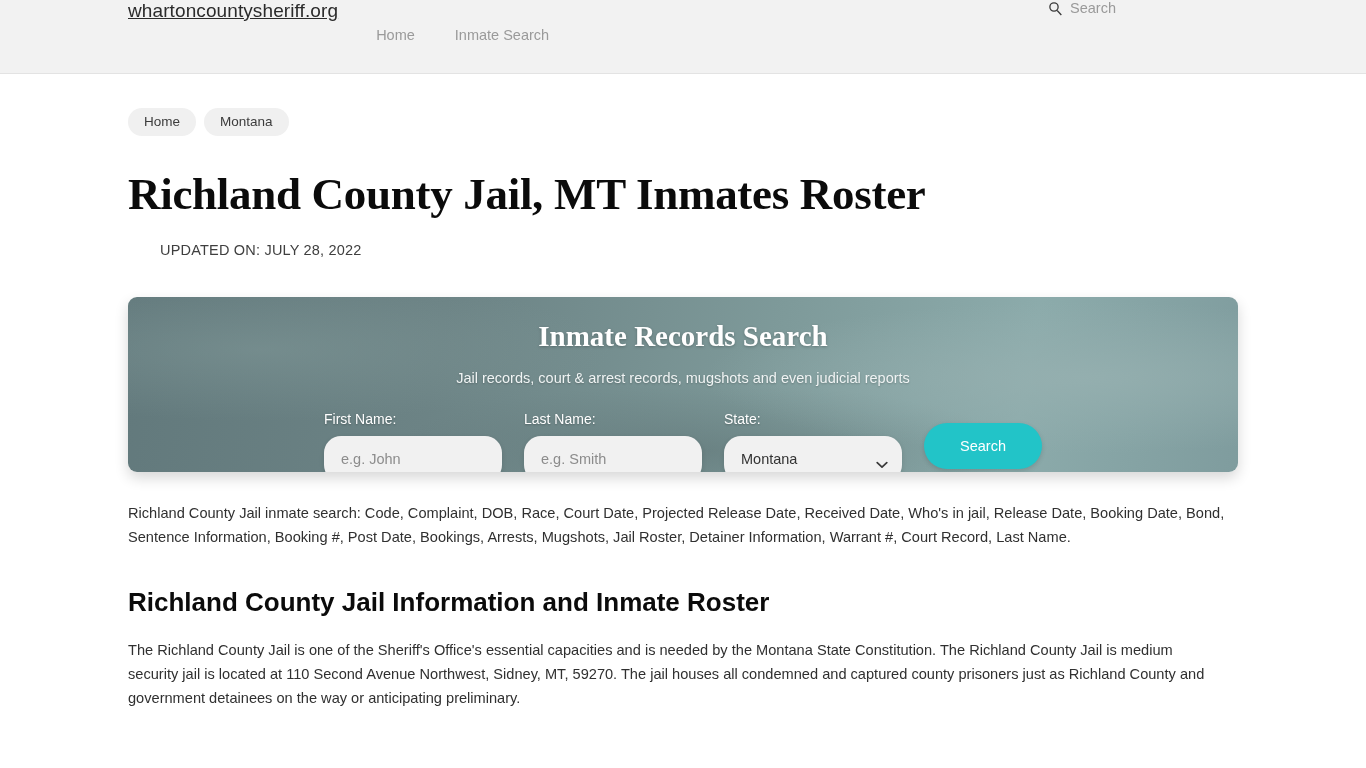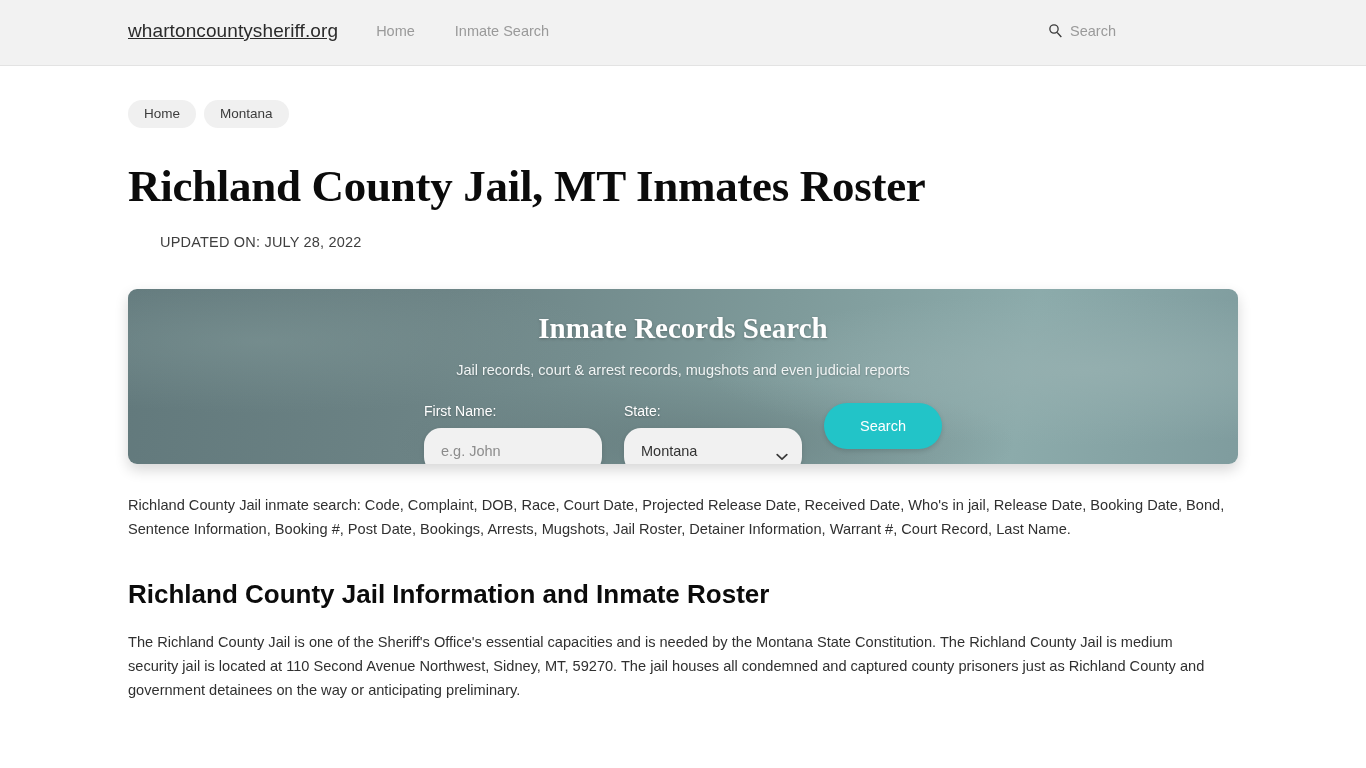--- a/index.html
+++ b/index.html
@@ -6,25 +6,24 @@
   html, body {
     margin: 0; padding: 0;
     width: 1366px; height: 768px;
     background: #ffffff;
     font-family: "Liberation Sans", sans-serif;
     overflow: hidden;
   }
 
   
   .site-header {
-    height: 66px;
+    height: 74px;
     background: #f2f2f2;
     border-bottom: 1px solid #e3e3e3;
     display: flex;
-    align-items: center;
     padding: 0 0 4px 128px;
     position: relative;
   }
   .brand {
     font-size: 19px;
     color: #2b2b2b;
     letter-spacing: .1px;
     white-space: nowrap;
   }
   .nav {
@@ -128,21 +127,21 @@
   }
   .card-sub {
     font-size: 14.5px;
     color: #f0f4f4;
     margin-top: 17px;
     text-shadow: 0 1px 2px rgba(0,0,0,.22);
   }
 
   .form-row {
     display: flex;
-    align-items: flex-start;
+    align-items: center;
     justify-content: center;
     gap: 22px;
     margin-top: 25px;
   }
   .field { text-align: left; }
   .field-label {
     display: block;
     font-size: 14px;
     color: #ffffff;
     margin-bottom: 9px;
@@ -248,20 +247,24 @@
     <div class="card-inner">
       <h2 class="card-title">Inmate Records Search</h2>
       <div class="card-sub">Jail records, court &amp; arrest records, mugshots and even judicial reports</div>
 
       <div class="form-row">
         <div class="field">
           <label class="field-label">First Name:</label>
           <input class="ctrl" type="text" placeholder="e.g. John" style="">
         </div>
 
+        <div class="field">
+          <label class="field-label">Last Name:</label>
+          <input class="ctrl" type="text" placeholder="e.g. Smith" style="">
+        </div>
 
         <div class="field">
           <label class="field-label">State:</label>
           <div class="select-wrap">
             <select class="ctrl">
               <option>Montana</option>
             </select>
             <span class="chev">
               <svg viewBox="0 0 12 8" fill="none" stroke="#3a3a3a" stroke-width="1.7" stroke-linecap="round" stroke-linejoin="round">
                 <polyline points="1.2,1.6 6,6.2 10.8,1.6"></polyline>

